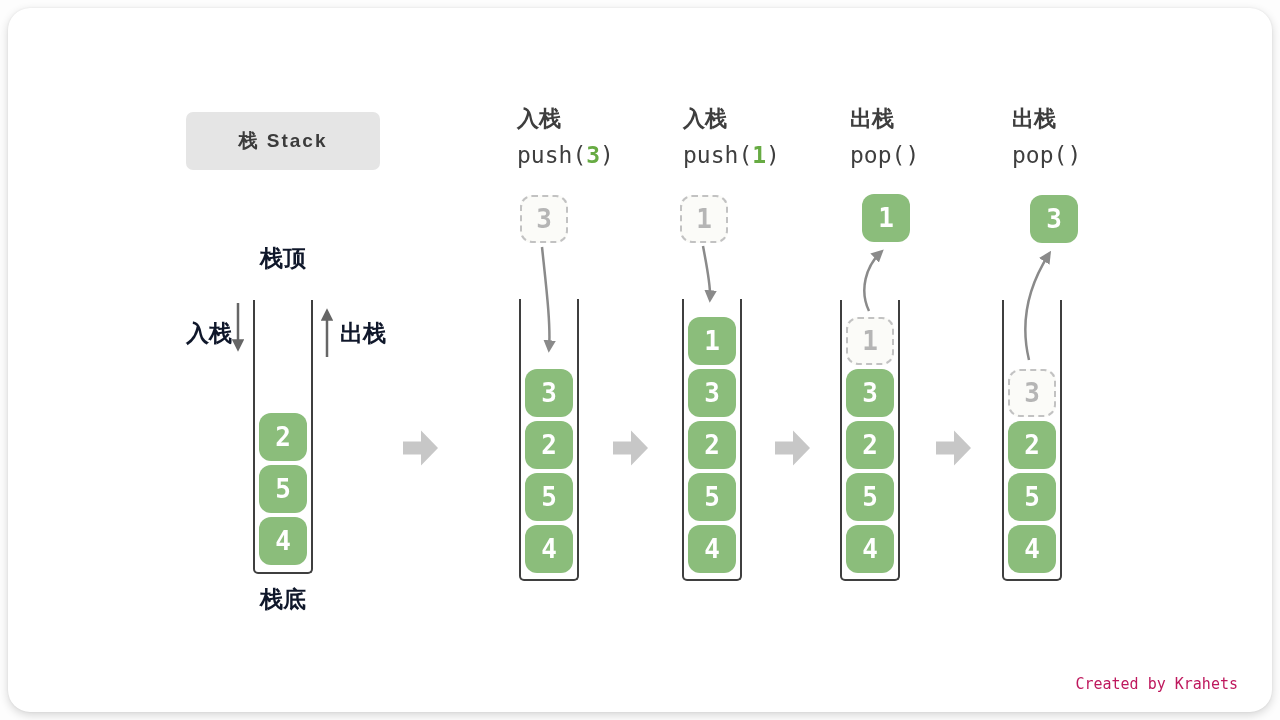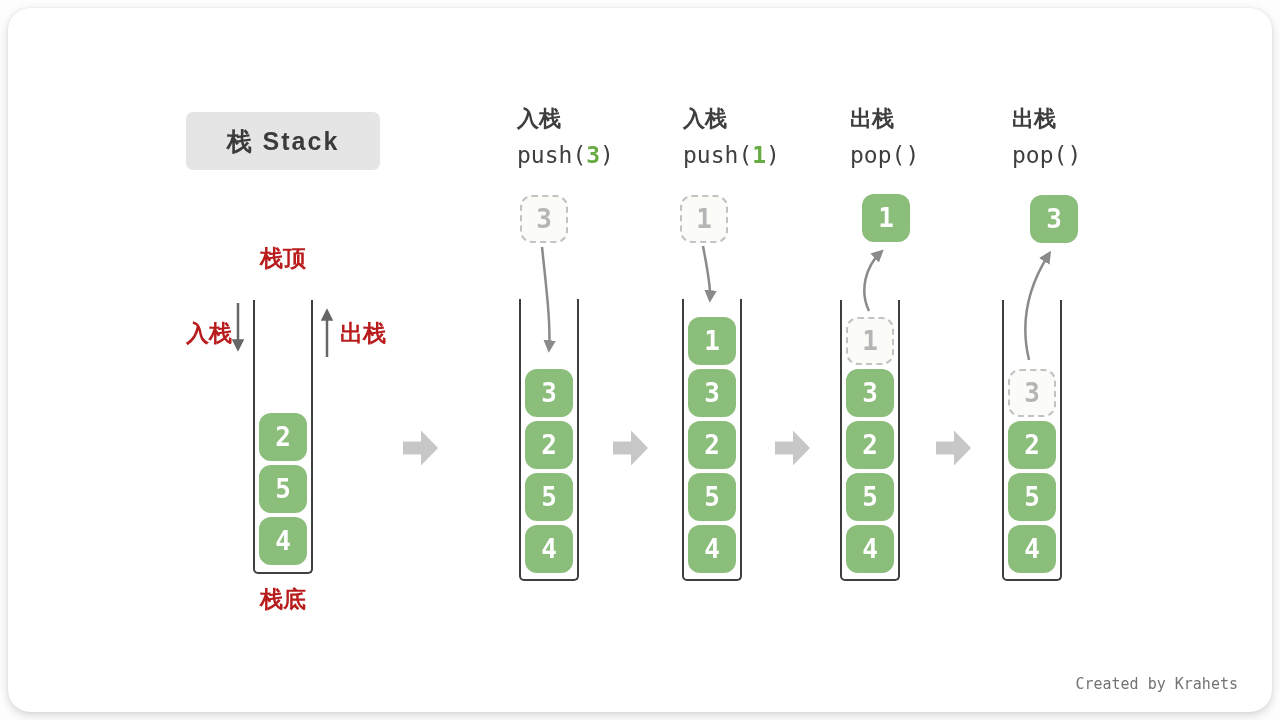--- a/index.html
+++ b/index.html
@@ -7,43 +7,43 @@
   #stage { position:relative; width:1280px; height:720px; overflow:hidden; }
   #card { position:absolute; left:8px; top:8px; right:8px; bottom:8px;
           background:#ffffff; border-radius:22px;
           box-shadow:0 3px 10px rgba(0,0,0,.16), 0 0 2px rgba(0,0,0,.08); }
 
   .abs { position:absolute; }
 
   
   #title-box { left:186px; top:112px; width:194px; height:58px; background:#e5e5e5;
                border-radius:7px; display:flex; align-items:center; justify-content:center;
-               font-weight:700; font-size:25px; color:#3b3b3b; letter-spacing:2px; }
+               font-weight:700; font-size:19px; color:#3b3b3b; letter-spacing:2px; }
 
   
   .stack { width:60px; border-left:2px solid #3f3f3f; border-right:2px solid #3f3f3f;
            border-bottom:2px solid #3f3f3f; border-radius:0 0 5px 5px; background:transparent; }
 
   
   .blk { width:48px; height:48px; border-radius:12px; background:#8bbd7b; color:#ffffff;
          display:flex; align-items:center; justify-content:center;
          font:700 26px "DejaVu Sans Mono",monospace; }
   .ghost { background:#fbfbf8; border:2px dashed #c2c2c2; color:#b5b5b5; }
 
   
   .op { width:130px; }
   .op-name { font-size:22px; font-weight:700; color:#3e3e3e; line-height:30px; }
   .op-code { margin-top:7px; font:400 23px "DejaVu Sans Mono",monospace; color:#3e3e3e; line-height:28px; }
   .op-code .arg { color:#67ab43; font-weight:700; }
 
   
-  .cn { font-size:23px; font-weight:700; color:#b91c1c; }
+  .cn { font-size:23px; font-weight:700; color:#0f172a; }
   .center60 { width:60px; text-align:center; }
 
-  #watermark { right:42px; top:675px; font:400 15px "DejaVu Sans Mono",monospace; color:#737373; }
+  #watermark { right:42px; top:675px; font:400 15px "DejaVu Sans Mono",monospace; color:#be185d; }
 
   #overlay { position:absolute; left:0; top:0; width:1280px; height:720px; pointer-events:none; }
 </style>
 </head>
 <body>
 
 <div id="stage">
   <div id="card"></div>
 
   <div id="title-box" class="abs">

